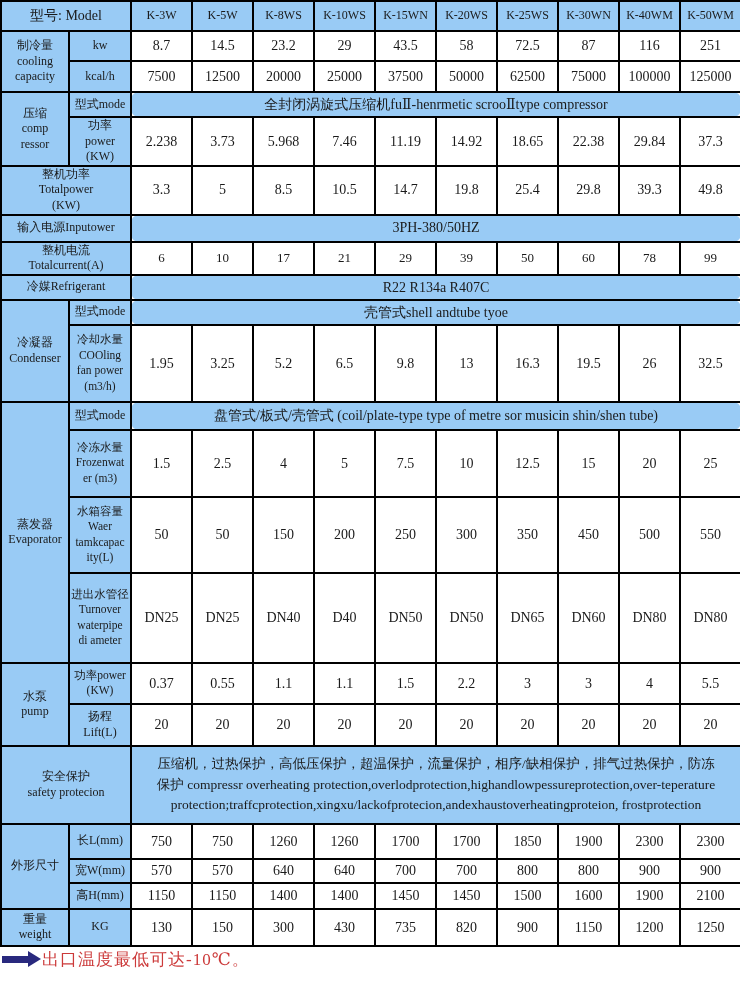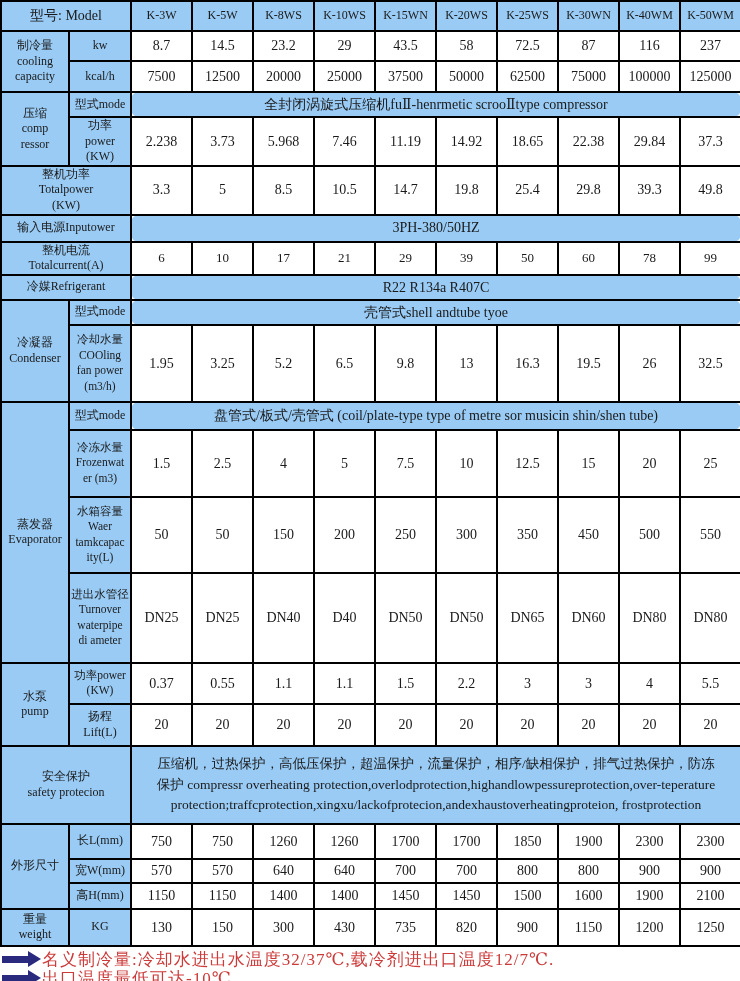--- a/index.html
+++ b/index.html
@@ -114,21 +114,21 @@
     <td class="b sm">kw</td>
     <td class="val">8.7</td>
   <td class="val">14.5</td>
         <td class="val">23.2</td>
         <td class="val">29</td>
         <td class="val">43.5</td>
         <td class="val">58</td>
         <td class="val">72.5</td>
         <td class="val">87</td>
         <td class="val">116</td>
-        <td class="val">237</td>
+        <td class="val">251</td>
       </tr>
   <tr style="height:31px">
     <td class="b sm">kcal/h</td>
     <td class="val">7500</td>
   <td class="val">12500</td>
         <td class="val">20000</td>
         <td class="val">25000</td>
         <td class="val">37500</td>
         <td class="val">50000</td>
         <td class="val">62500</td>
@@ -370,19 +370,15 @@
         <td class="val">1150</td>
         <td class="val">1200</td>
         <td class="val">1250</td>
       </tr>
 </tbody>
   </table>
 
 <div class="notes">
   <div class="note-line">
     <span class="arrow"></span>
-    <span class="note-text">名义制冷量:冷却水进出水温度32/37℃,载冷剂进出口温度12/7℃.</span>
-  </div>
-  <div class="note-line">
-    <span class="arrow"></span>
     <span class="note-text">出口温度最低可达-10℃。</span>
   </div>
 </div>
 
 </body></html>

